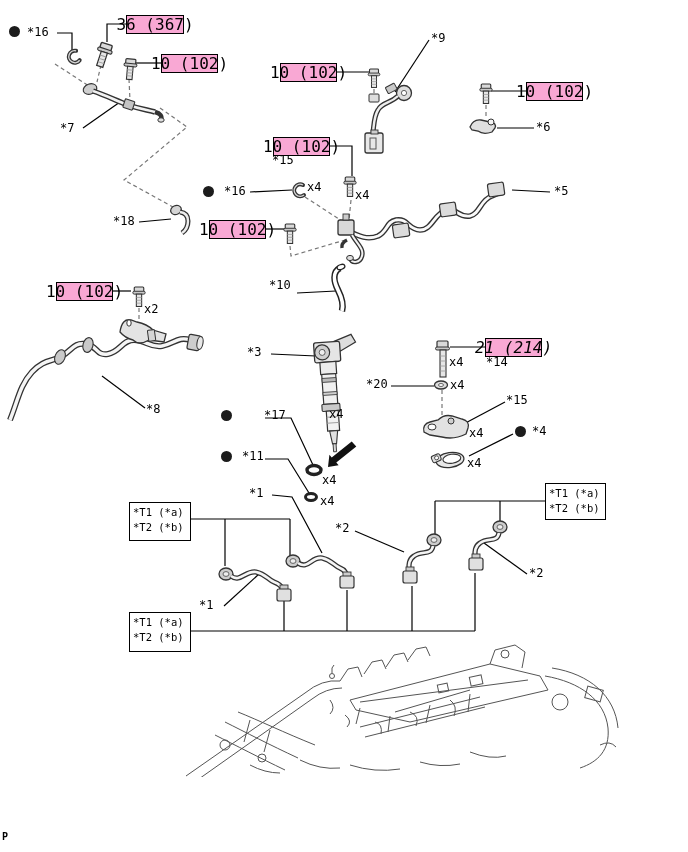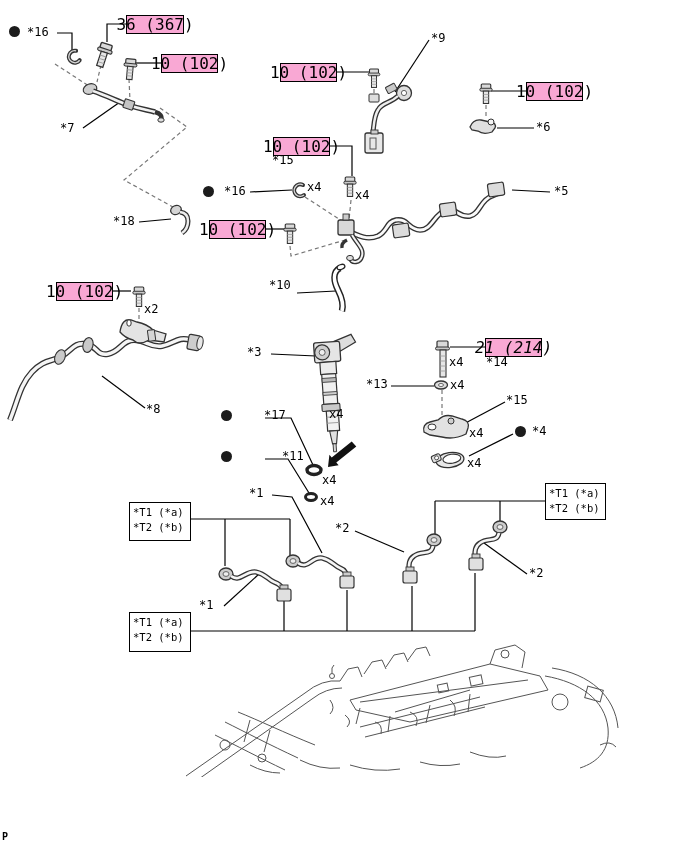--- a/index.html
+++ b/index.html
@@ -329,29 +329,29 @@
       <div class="callout" style="left: 431px; top: 31px;">*9</div>
       <div class="callout" style="left: 272px; top: 153px;">*15</div>
       <div class="callout" style="left: 536px; top: 120px;">*6</div>
       <div class="callout" style="left: 554px; top: 184px;">*5</div>
       <div class="bullet" style="left: 203px; top: 186px;"></div>
       <div class="callout" style="left: 224px; top: 184px;">*16</div>
       <div class="callout" style="left: 113px; top: 214px;">*18</div>
       <div class="callout" style="left: 269px; top: 278px;">*10</div>
       <div class="callout" style="left: 146px; top: 402px;">*8</div>
       <div class="callout" style="left: 247px; top: 345px;">*3</div>
-      <div class="callout" style="left: 366px; top: 377px;">*13</div>
+      <div class="callout" style="left: 366px; top: 377px;">*20</div>
       <div class="callout" style="left: 486px; top: 355px;">*14</div>
       <div class="callout" style="left: 506px; top: 393px;">*15</div>
       <div class="bullet" style="left: 515px; top: 426px;"></div>
       <div class="callout" style="left: 532px; top: 424px;">*4</div>
       <div class="bullet" style="left: 221px; top: 410px;"></div>
       <div class="callout" style="left: 241px; top: 408px; margin-left: 23px;">*17</div>
       <div class="bullet" style="left: 221px; top: 451px;"></div>
-      <div class="callout" style="left: 242px; top: 449px; margin-left: 40px;">*11</div>
+      <div class="callout" style="left: 242px; top: 449px;">*11</div>
       <div class="callout" style="left: 249px; top: 486px;">*1</div>
       <div class="callout" style="left: 335px; top: 521px;">*2</div>
       <div class="callout" style="left: 529px; top: 566px;">*2</div>
       <div class="callout" style="left: 199px; top: 598px;">*1</div>
       <div class="qty" style="left: 307px; top: 180px;">x4</div>
       <div class="qty" style="left: 355px; top: 188px;">x4</div>
       <div class="qty" style="left: 144px; top: 290px; margin-top: 12px;">x2</div>
       <div class="qty" style="left: 329px; top: 407px;">x4</div>
       <div class="qty" style="left: 449px; top: 355px;">x4</div>
       <div class="qty" style="left: 450px; top: 378px;">x4</div>

